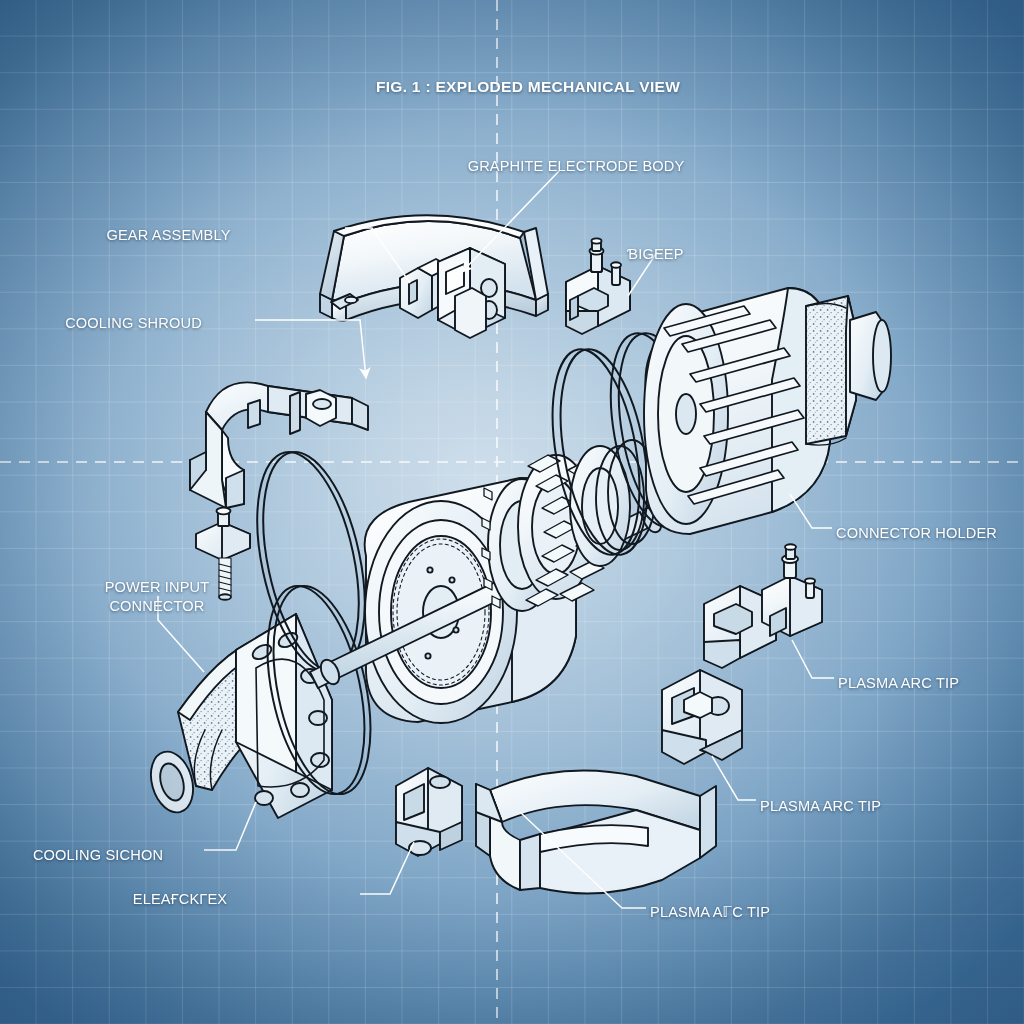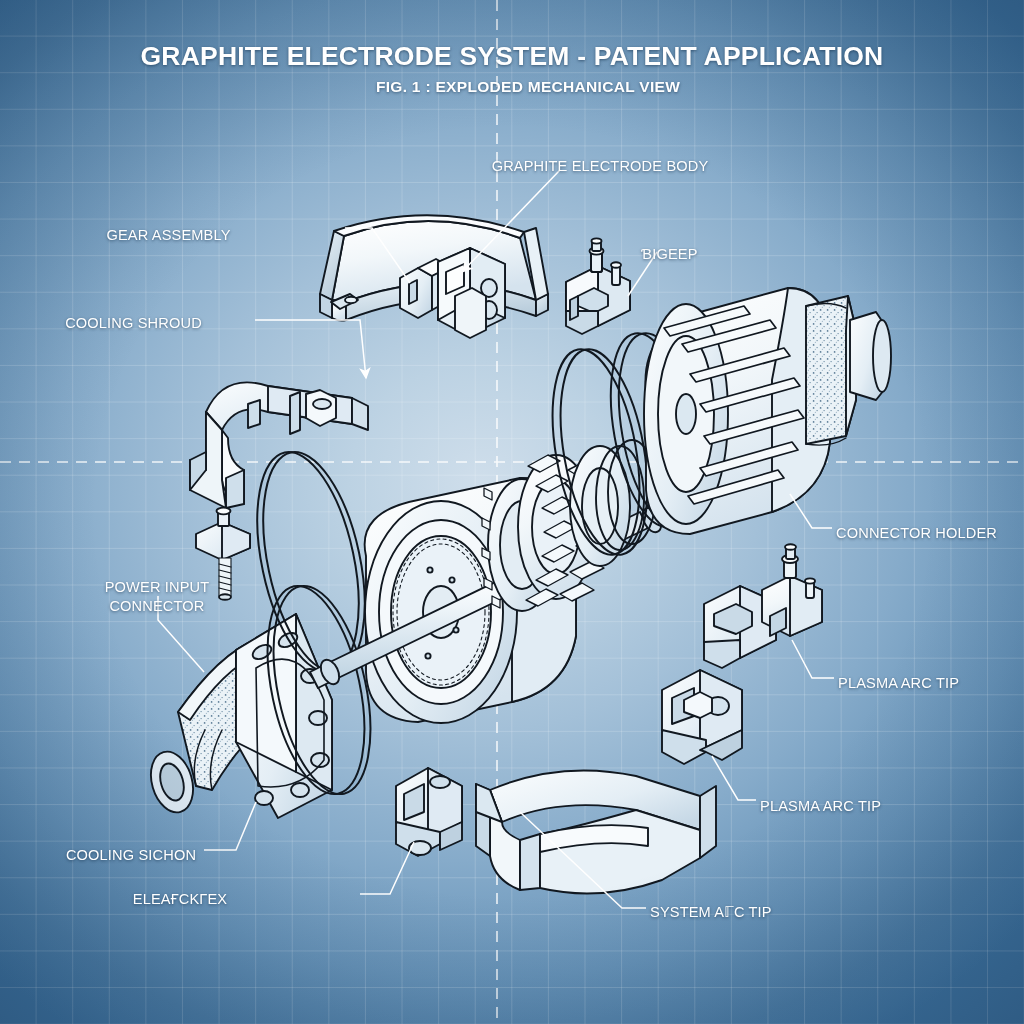--- a/index.html
+++ b/index.html
@@ -341,31 +341,30 @@
       <path d="M834,678 L812,678 L792,640"></path>
       <path d="M756,800 L738,800 L712,756"></path>
       <path d="M204,850 L236,850 L256,802"></path>
       <path d="M360,894 L390,894 L414,842"></path>
       <path d="M646,908 L622,908 L520,812"></path>
     </g>
   </svg>
 
   <div id="vign"></div>
 
-  <div class="ttl" id="title">GRAPHITE ELECTRODE SYSTEM - PATENT APPLICATION</div>
   <div class="ttl" id="subtitle">FIG. 1 : EXPLODED MECHANICAL VIEW</div>
 
   <div id="labels">
-      <div class="lbl c" style="top: 157px; left: 400px; width: 400px;">GRAPHITE ELECTRODE BODY</div>
+      <div class="lbl c" style="top: 157px; left: 376px; width: 400px;">GRAPHITE ELECTRODE BODY</div>
       <div class="lbl r" style="top: 226px; left: 0px; width: 337px;">GEAR ASSEMBLY</div>
-      <div class="lbl" style="top: 245px; left: 641px; text-align: center;">ƁIGEEP</div>
+      <div class="lbl" style="top: 245px; left: 627px; text-align: center;">ƁIGEEP</div>
       <div class="lbl r" style="top: 314px; left: 10px; width: 247px;">COOLING SHROUD</div>
       <div class="lbl" style="top: 524px; left: 836px;">CONNECTOR HOLDER</div>
       <div class="lbl c" style="top: 578px; left: -43px; width: 400px;">POWER INPUT
 CONNECTOR</div>
       <div class="lbl" style="top: 674px; left: 838px;">PLASMA ARC TIP</div>
       <div class="lbl" style="top: 797px; left: 760px;">PLASMA ARC TIP</div>
-      <div class="lbl r" style="top: 846px; left: 0px; width: 196px; padding-left: 33px;">COOLING SICHON</div>
+      <div class="lbl r" style="top: 846px; left: 0px; width: 196px;">COOLING SICHON</div>
       <div class="lbl r" style="top: 890px; left: 4px; width: 352px;">ELEAҒCKГEX</div>
-      <div class="lbl" style="top: 903px; left: 650px;">SYSTEM AℾC TIP</div>
+      <div class="lbl" style="top: 903px; left: 650px;">PLASMA AℾC TIP</div>
     </div>
 
 </div>
 
 </body></html>

